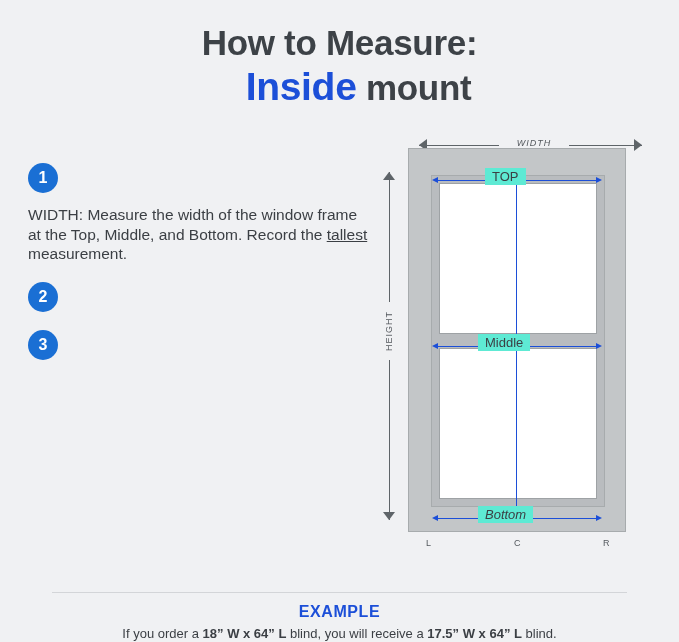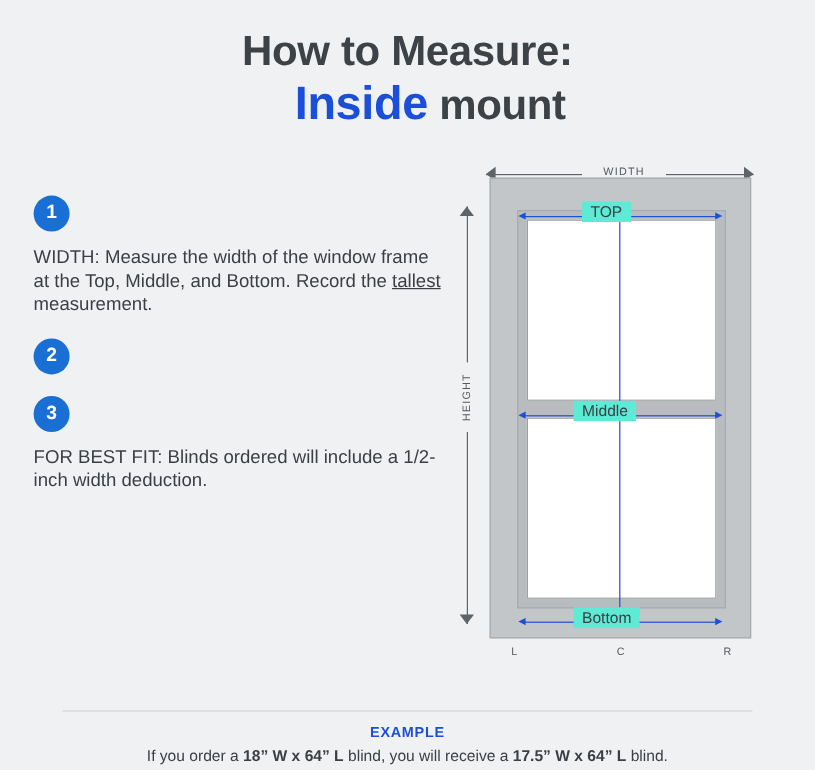--- a/index.html
+++ b/index.html
@@ -89,24 +89,25 @@
   
   .diagram {
     position: absolute;
     left: 378px;
     top: 130px;
     width: 278px;
     height: 435px;
   }
   .dim-width {
     position: absolute;
-    left: 27px;
+    left: 41px;
     top: 8px;
     width: 223px;
     height: 14px;
+    font-style: italic;
   }
   .dim-width .line {
     position: absolute;
     top: 7px;
     left: 0;
     width: 223px;
     height: 1px;
     background: #5e6468;
   }
   .dim-width .cap-l,
@@ -296,20 +297,21 @@
     left: 107px;
     top: 38px;
   }
   .lbl-middle {
     left: 100px;
     top: 204px;
   }
   .lbl-bottom {
     left: 100px;
     top: 376px;
+    font-style: italic;
   }
 
   .axis-letters {
     position: absolute;
     left: 30px;
     top: 408px;
     width: 218px;
     height: 16px;
   }
   .axis-letters span {
@@ -332,21 +334,21 @@
     background: #d3d5d8;
   }
   .footer {
     position: absolute;
     left: 0;
     top: 603px;
     width: 679px;
     text-align: center;
   }
   .footer-title {
-    font-size: 12px;
+    font-size: 16px;
     font-weight: bold;
     color: #1c4fd8;
     letter-spacing: 0.6px;
     margin-bottom: 5px;
   }
   .footer-text {
     font-size: 13px;
     color: #3b3f44;
   }
   .footer-text b {
@@ -369,21 +371,20 @@
       <div class="step-badge">1</div>
       <div class="step-text"><span class="lbl">WIDTH:</span><span> Measure the width of the window frame at the Top, Middle, and Bottom. Record the </span><span class="u">tallest</span><span> measurement.</span></div>
     </div>
 
     <div class="step">
       <div class="step-badge">2</div>
     </div>
 
     <div class="step">
       <div class="step-badge">3</div>
-      <div class="step-text"><span class="lbl">FOR BEST FIT:</span><span> Blinds ordered will include a 1/2-inch width deduction.</span></div>
     </div>
 
   </div>
 
   <div class="diagram">
 
     <div class="dim-width">
       <div class="line"></div>
       <div class="cap-l"></div>
       <div class="cap-r"></div>

